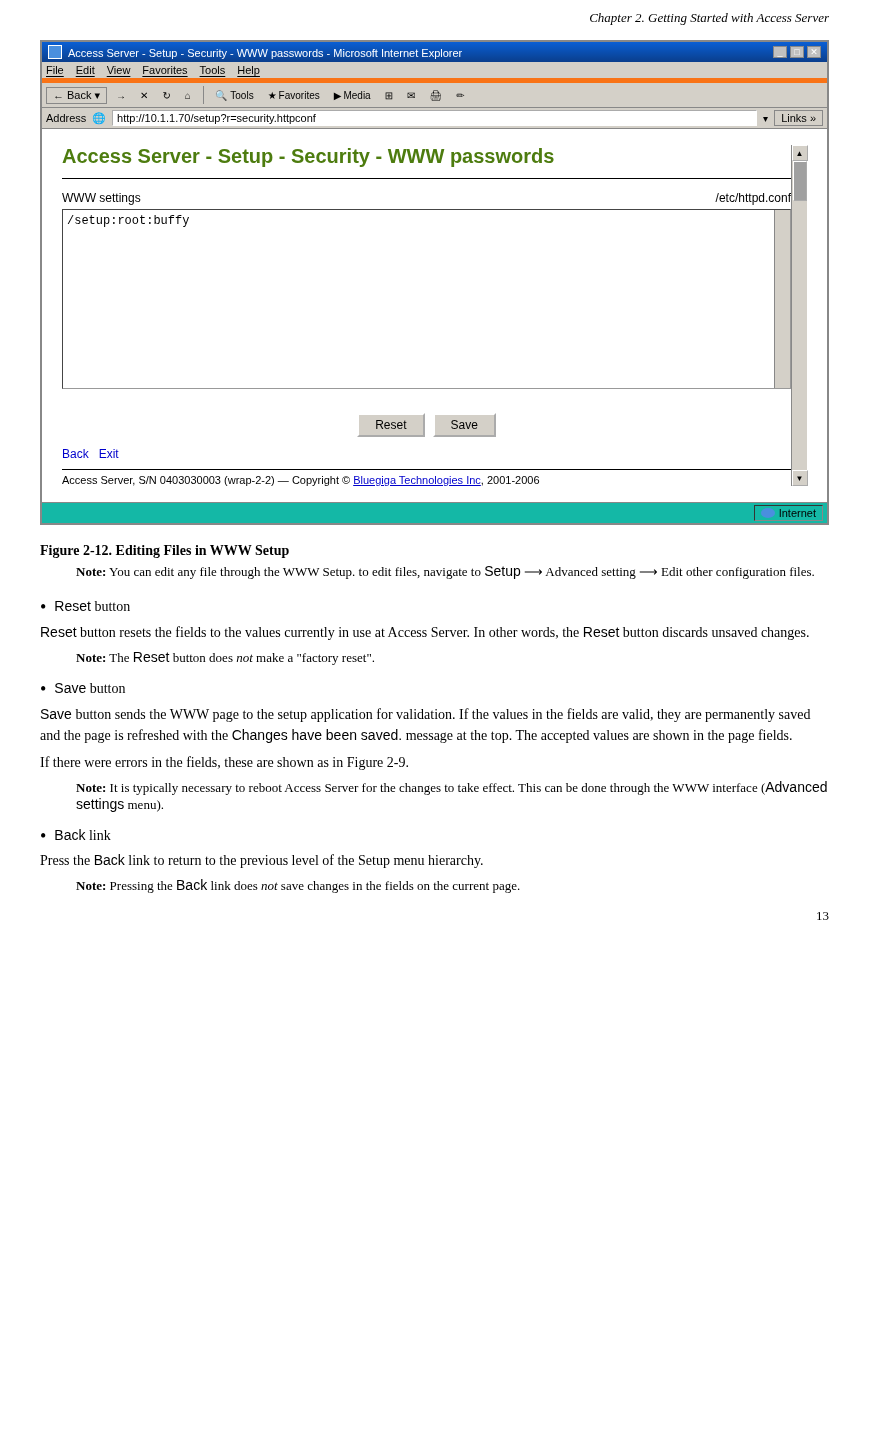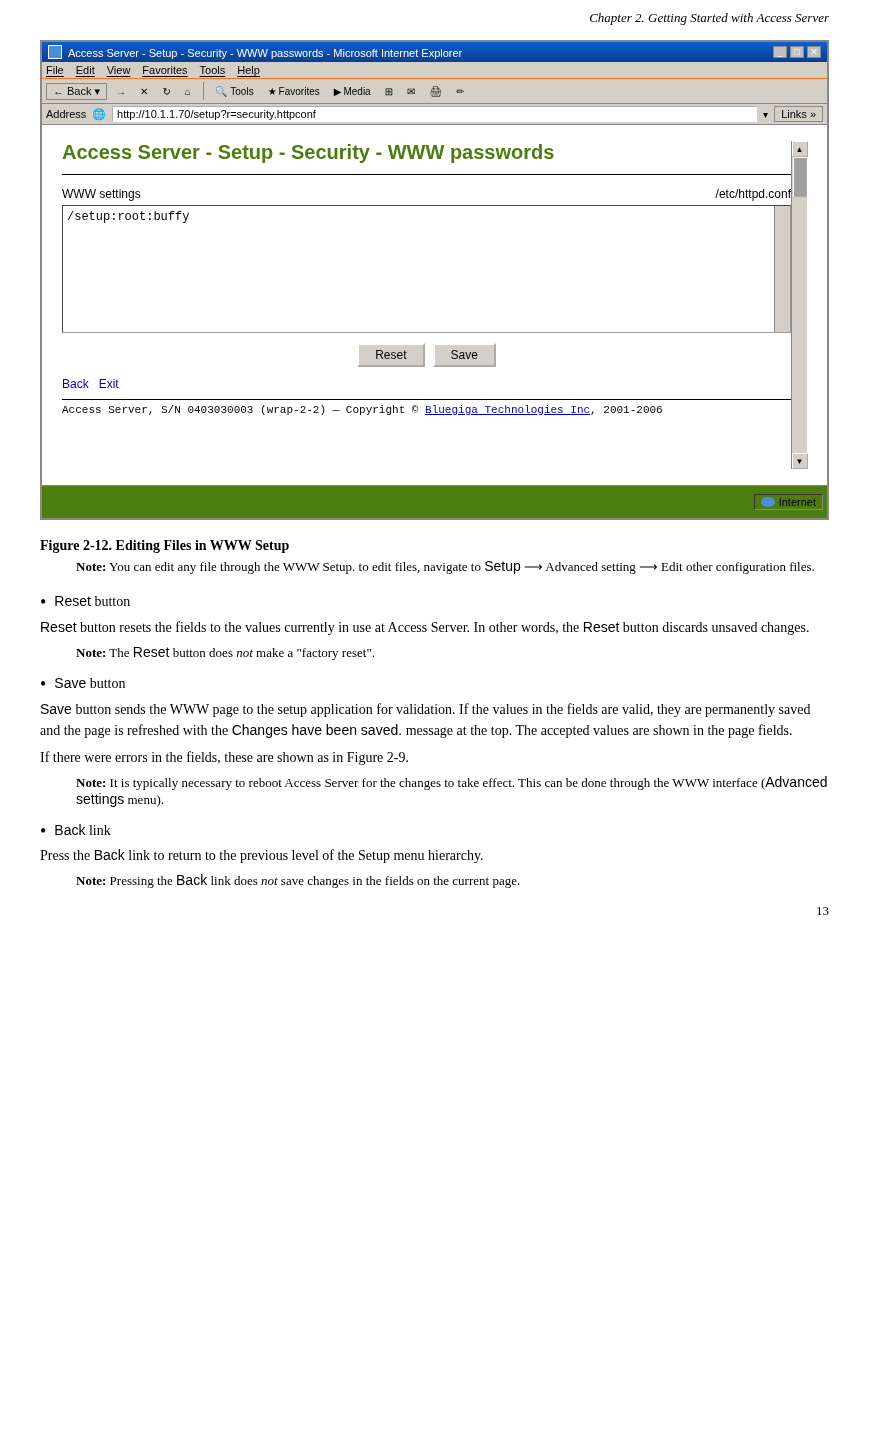--- a/index.html
+++ b/index.html
@@ -70,21 +70,21 @@
       border: 1px solid #888;
       font-size: 9px;
       display: flex;
       align-items: center;
       justify-content: center;
       cursor: pointer;
     }
 
     .browser-menubar {
       background: #d4d0c8;
-      border-bottom: 1px solid #f97316;
+      border-bottom: 5px solid #f97316;
       padding: 2px 4px;
       font-family: Arial, sans-serif;
       font-size: 11px;
       display: flex;
       gap: 12px;
     }
 
     .browser-toolbar {
       background: #d4d0c8;
       border-bottom: 1px solid #888;
@@ -227,22 +227,22 @@
       justify-content: space-between;
       font-family: Arial, sans-serif;
       font-size: 12px;
       margin-bottom: 4px;
     }
 
     .www-textarea-container {
       border: 1px inset #999;
       background: #fff;
       padding: 4px;
-      margin-bottom: 10px;
-      height: 128px;
+      margin-bottom: 24px;
+      height: 180px;
       overflow: hidden;
       position: relative;
     }
 
     .www-textarea {
       width: 100%;
       height: 100%;
       border: none;
       outline: none;
       font-family: "Courier New", monospace;
@@ -290,35 +290,35 @@
       text-decoration: none;
     }
 
     .page-footer-divider {
       border: none;
       border-top: 1px solid #000;
       margin-bottom: 4px;
     }
 
     .page-footer-text {
-      font-family: Liberation Mono, monospace;
+      font-family: Liberation Sans, sans-serif;
       font-size: 11px;
       color: #000;
     }
 
     .page-footer-text a {
       color: #0000cc;
       text-decoration: underline;
     }
 
     
     .browser-statusbar {
-      background: #4d7c0f;
+      background: #14b8a6;
       border-top: 1px solid #888;
-      padding: 8px 4px;
+      padding: 2px 4px;
       display: flex;
       align-items: center;
       justify-content: space-between;
       font-family: Arial, sans-serif;
       font-size: 11px;
     }
 
     .status-internet {
       display: flex;
       align-items: center;

